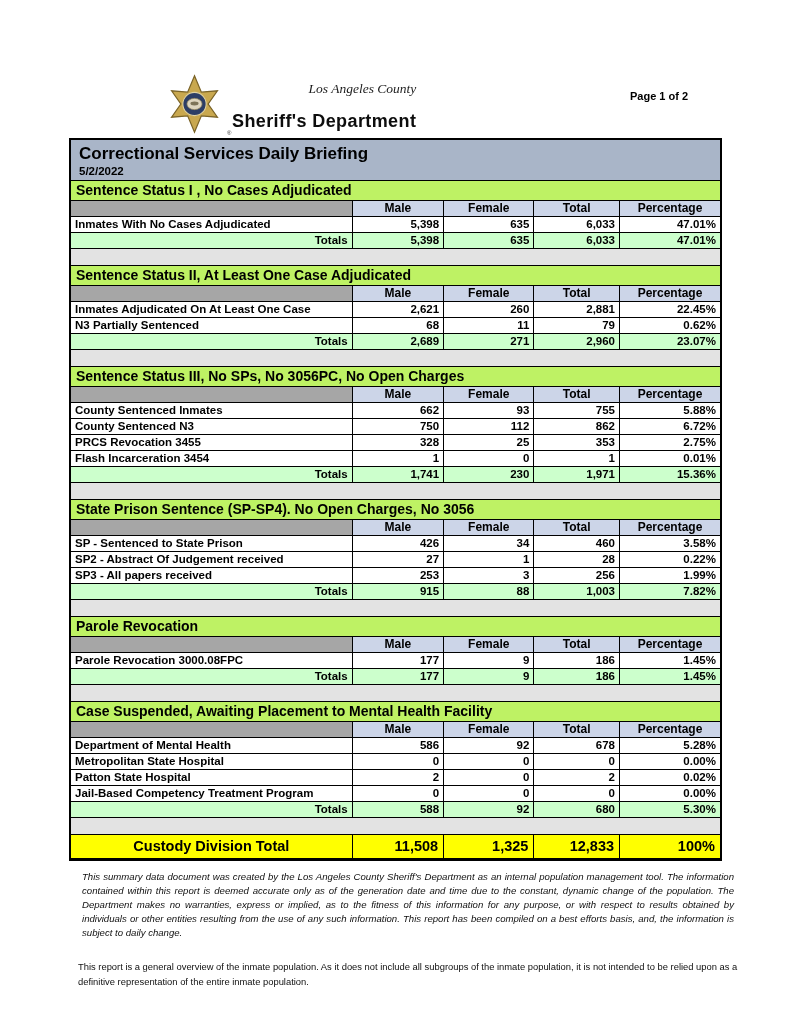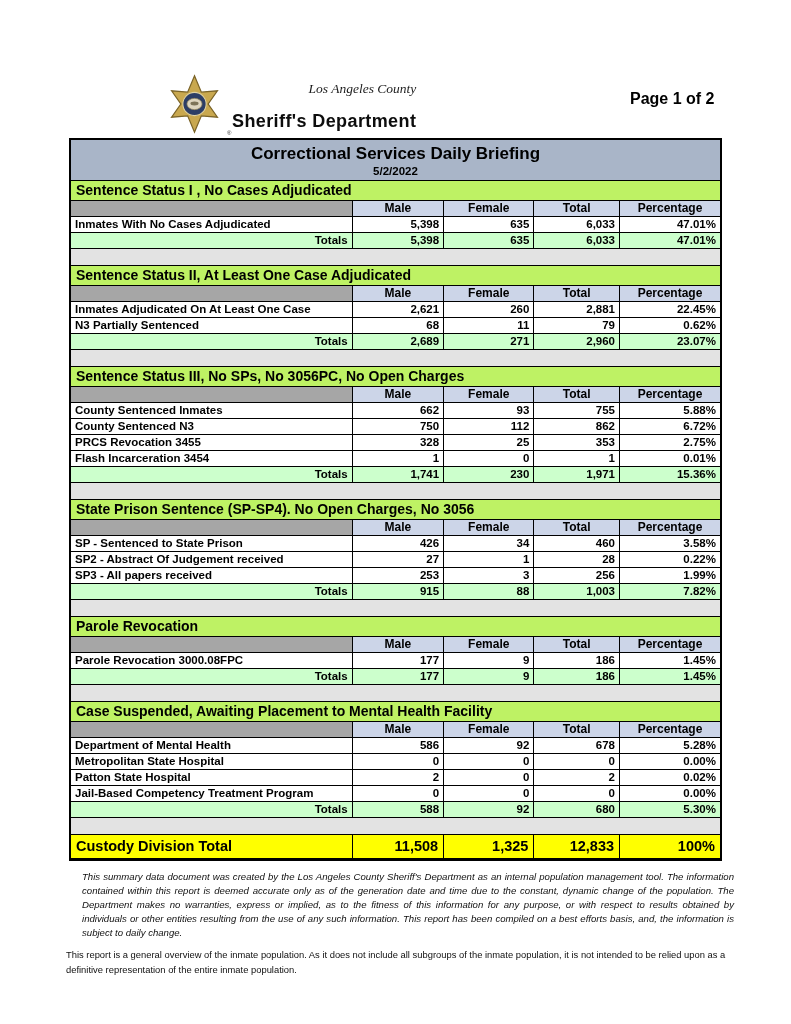--- a/index.html
+++ b/index.html
@@ -18,25 +18,25 @@
   .logo-text { padding-top: 4px; }
   .logo-county {
     font-family: "Liberation Serif", serif;
     font-style: italic; font-size: 13.5px; color: #1c1c1c; line-height: 15px;
   }
   .logo-dept {
     font-size: 18px; font-weight: bold; letter-spacing: 0.4px;
     color: #0d0d0d; line-height: 19px; margin-top: 16px;
   }
   .reg-mark { position: absolute; left: 227px; top: 130px; font-size: 6px; color: #333; }
-  .page-label { position: absolute; left: 630px; top: 90px; font-size: 16px; font-weight: bold; }
+  .page-label { position: absolute; left: 630px; top: 90px; font-size: 11px; font-weight: bold; }
 
   
   .doc { position: absolute; left: 69px; top: 138px; width: 653px; border: 2px solid #000; background: #fff; }
-  .title-bar { background: #a9b5c8; border-bottom: 1px solid #000; text-align: center; padding: 3px 0 2px; }
+  .title-bar { background: #a9b5c8; border-bottom: 1px solid #000; padding: 3px 8px 2px; }
   .doc-title { font-size: 17px; font-weight: bold; line-height: 21px; }
   .doc-date  { font-size: 11.5px; font-weight: bold; line-height: 14px; }
 
   .sec-title {
     background: #bef264; font-size: 14px; font-weight: bold;
     padding: 1px 5px 2px; line-height: 16px;
     border-bottom: 1px solid #000;
   }
   .row {
     display: grid;
@@ -52,31 +52,31 @@
   .head-cell  { background: #ccd5e8; text-align: center; font-size: 12px; }
   .head-blank { background: #a6a6a6; }
   .num-cell   { text-align: right; }
   .totals-row .cell { background: #ccffcc; }
   .totals-label { text-align: right; }
   .spacer { height: 17px; background: #e3e3e3; border-bottom: 1px solid #000; }
 
   .grand-row .cell {
     background: #ffff00; font-size: 14.5px; line-height: 19px; padding: 2px 5px;
   }
-  .grand-label { text-align: left; }
+  .grand-label { text-align: center; }
 
   
   .disclaimer {
     position: absolute; left: 70px; top: 858px; width: 652px;
     font-size: 9.6px; font-style: italic; line-height: 1.45;
     text-align: justify; margin: 12px; color: #0f0f0f;
   }
   .footnote {
     position: absolute; left: 62px; top: 944px; width: 694px;
-    font-size: 9.4px; line-height: 1.55; margin: 4px; color: #0f0f0f;
+    font-size: 9.4px; line-height: 1.55; margin: 16px; color: #0f0f0f;
   }
 </style>
 </head>
 <body>
 
 <div class="logo">
   <span>
     <svg width="57" height="60" viewBox="0 0 64 68">
       <polygon points="32,2 39.75,20.58 57.98,19 47.5,34 57.98,49 39.75,47.42 32,66 24.25,47.42 6.02,49 16.5,34 6.02,19 24.25,20.58" fill="#c9a84f" stroke="#7a6327" stroke-width="1.4"></polygon>
       <circle cx="32" cy="34" r="13.2" fill="#2d3e66" stroke="#e2d3a0" stroke-width="1.2"></circle>

